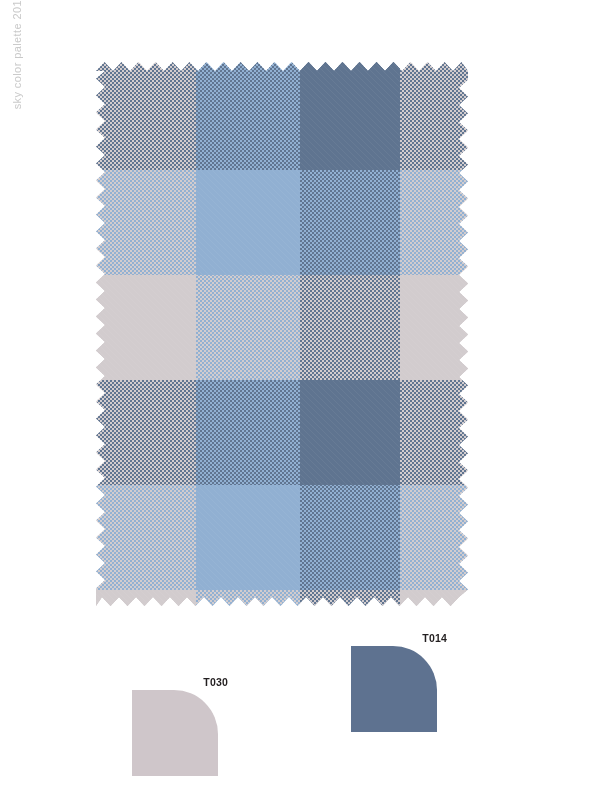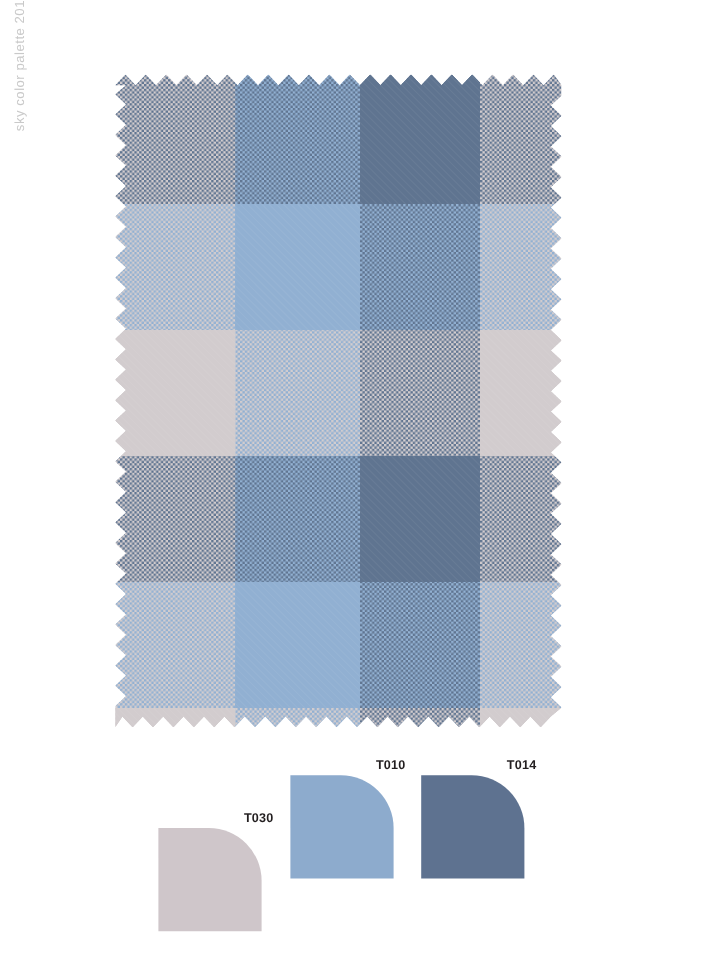--- a/index.html
+++ b/index.html
@@ -403,23 +403,19 @@
   </svg>
 </div>
 
 <div id="palette-chips">
 
   <div class="chip-group g0">
     <div class="chip-label">T030</div>
     <div class="chip-swatch" id="sw0" style="background: rgb(207, 198, 202);"></div>
   </div>
 
-  <div class="chip-group g1">
-    <div class="chip-label">T010</div>
-    <div class="chip-swatch" id="sw1" style="background: rgb(141, 171, 205);"></div>
-  </div>
 
   <div class="chip-group g2">
     <div class="chip-label">T014</div>
     <div class="chip-swatch" id="sw2" style="background: rgb(94, 114, 144);"></div>
   </div>
 
 </div>
 
 </body></html>

